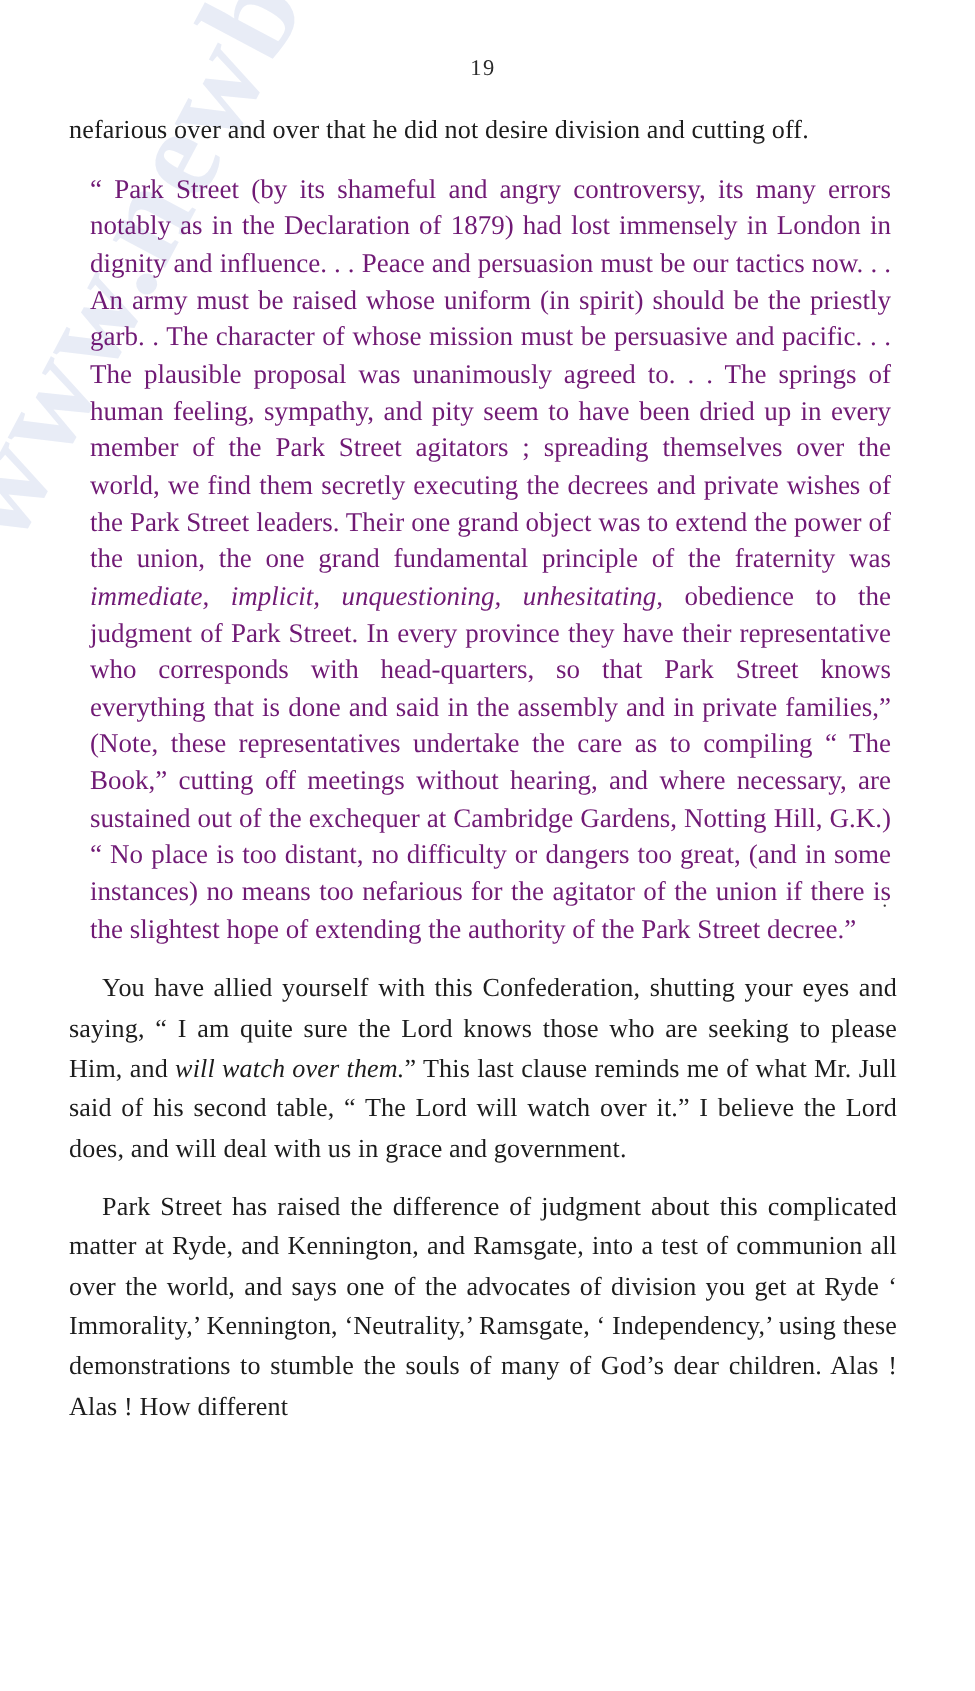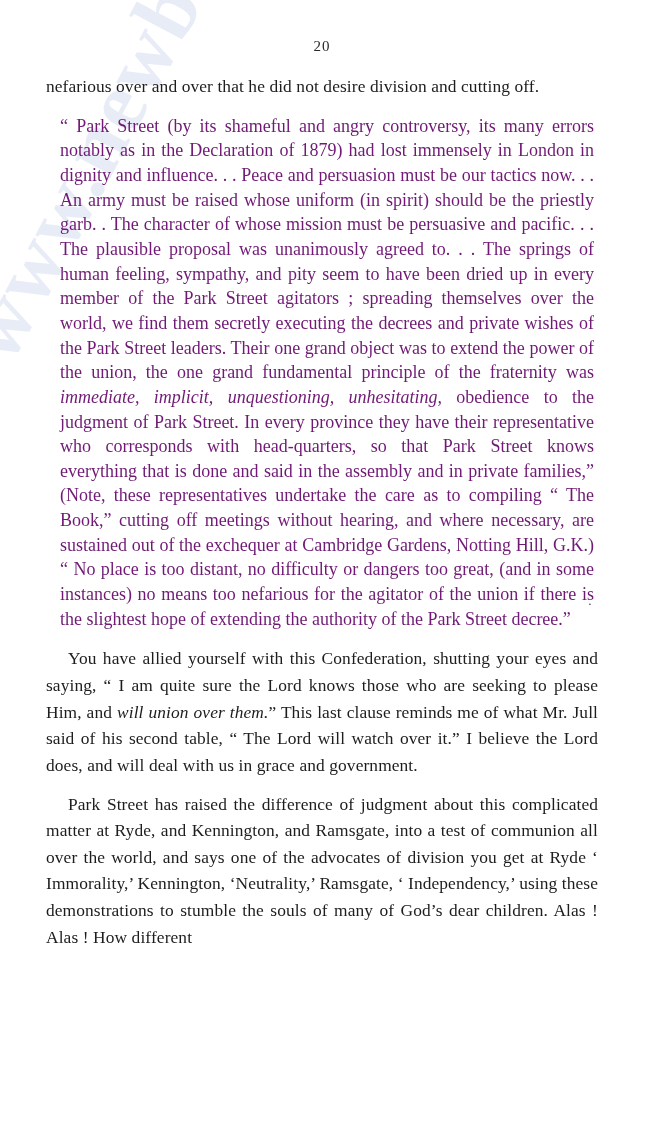--- a/index.html
+++ b/index.html
@@ -93,31 +93,31 @@
     color: #3a3a3a;
   }
 </style>
 </head>
 <body>
 
 <div class="watermark">www.newble.org</div>
 
 <div class="page">
 
-  <div class="page-number">20</div>
+  <div class="page-number">19</div>
 
   <p class="body-par first">nefarious over and over that he did not desire division and cutting off.</p>
 
 
   <div class="quote-block">
     <span class="lead">“ Park Street (by its shameful and angry controversy, its many errors notably as in the Declaration of 1879) had lost immensely in London in dignity and influence.  .  .  Peace and persuasion must be our tactics now.  .  .  An army must be raised whose uniform (in spirit) should be the priestly garb.  .  The character of whose mission must be persuasive and pacific.  .  .  The plausible proposal was unanimously agreed to.  .  .  The springs of human feeling, sympathy, and pity seem to have been dried up in every member of the Park Street agitators ; spreading themselves over the world, we find them secretly executing the decrees and private wishes of the Park Street leaders.   Their one grand object was to extend the power of the union, the one grand fundamental principle of the fraternity was </span><i>immediate, implicit, unquestioning, unhesitating,</i><span> obedience to the judgment of Park Street.   In every province they have their representative who corresponds with head-quarters, so that Park Street knows everything that is done and said in the assembly and in private families,” (Note, these representatives undertake the care as to compiling “ The Book,” cutting off meetings without hearing, and where necessary, are sustained out of the exchequer at Cambridge Gardens, Notting Hill, G.K.)  “ No place is too distant, no difficulty or dangers too great, (and in some instances) no means too nefarious for the agitator of the union if there is the slightest hope of extending the authority of the Park Street decree.”</span>
   </div>
 
   <p class="body-par indent">
-    <span>You have allied yourself with this Confederation, shutting your eyes and saying, “ I am quite sure the Lord knows those who are seeking to please Him, and </span><i>will union over them.</i><span>”   This last clause reminds me of what Mr. Jull said of his second table, “ The Lord will watch over it.”   I believe the Lord does, and will deal with us in grace and government.</span>
+    <span>You have allied yourself with this Confederation, shutting your eyes and saying, “ I am quite sure the Lord knows those who are seeking to please Him, and </span><i>will watch over them.</i><span>”   This last clause reminds me of what Mr. Jull said of his second table, “ The Lord will watch over it.”   I believe the Lord does, and will deal with us in grace and government.</span>
   </p>
 
   <div class="spacer-small"></div>
 
   <p class="body-par indent">Park Street has raised the difference of judgment about this complicated matter at Ryde, and Kennington, and Ramsgate, into a test of communion all over the world, and says one of the advocates of division you get at Ryde ‘ Immorality,’ Kennington, ‘Neutrality,’ Ramsgate, ‘ Independency,’ using these demonstrations to stumble the souls of many of God’s dear children.   Alas ! Alas ! How different</p>
 
   <div class="stray-mark">·</div>
 
 </div>
 

